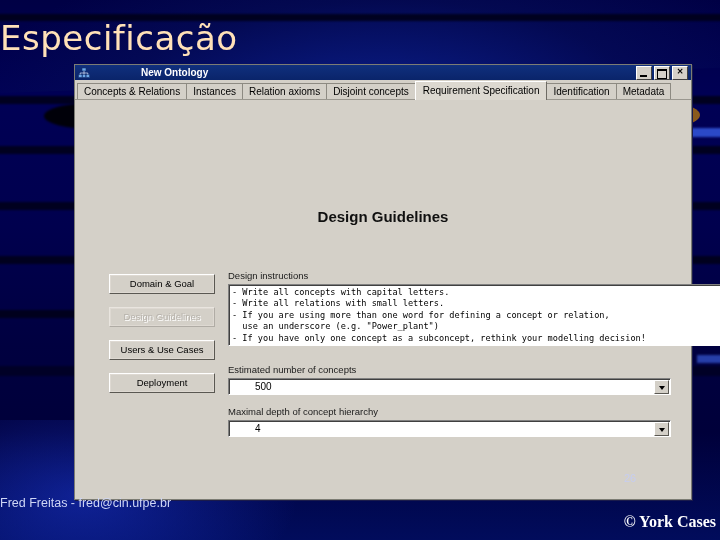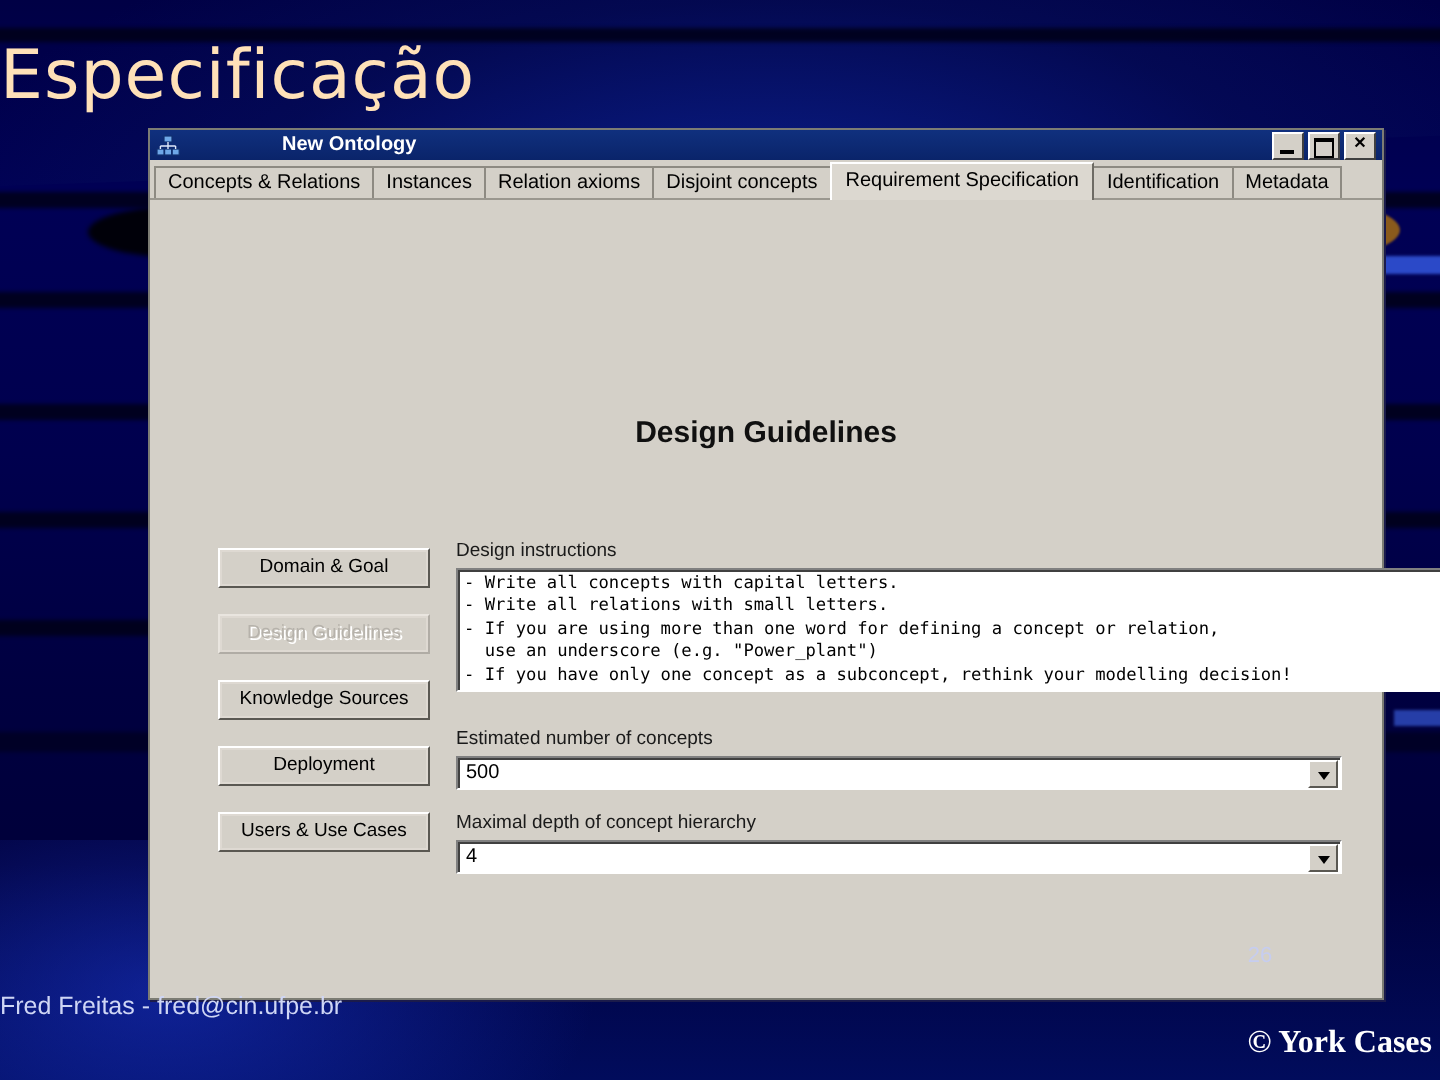--- a/index.html
+++ b/index.html
@@ -351,20 +351,21 @@
     width: 443px;
     height: 17px;
     background: #ffffff;
     border: 1px solid;
     border-color: #808080 #ffffff #ffffff #808080;
     box-shadow: inset 1px 1px 0 #404040;
     margin-bottom: 11px;
     box-sizing: border-box;
     display: flex;
     align-items: center;
+    padding-left: 22px;
   }
   .combo-value {
     flex: 1 1 auto;
     padding-left: 4px;
     font-size: 10px;
     color: #000;
     font-family: "Liberation Sans", sans-serif;
   }
   .combo-arrow {
     flex: 0 0 auto;
@@ -495,23 +496,22 @@
       <div class="tab">Metadata</div>
     </div>
 
     <div class="win-body">
 
       <div class="panel-heading">Design Guidelines</div>
 
       <div class="navcol">
         <div class="navbtn">Domain &amp; Goal</div>
         <div class="navbtn disabled">Design Guidelines</div>
-        <div class="navbtn">Knowledge Sources</div>
+        <div class="navbtn">Users &amp; Use Cases</div>
         <div class="navbtn">Deployment</div>
-        <div class="navbtn">Users &amp; Use Cases</div>
       </div>
 
       <div class="form">
 
         <div class="fieldlabel">Design instructions</div>
         <div class="textarea-wrap">
           <div class="textarea-text">- Write all concepts with capital letters.
 - Write all relations with small letters.
 - If you are using more than one word for defining a concept or relation,
   use an underscore (e.g. "Power_plant")

